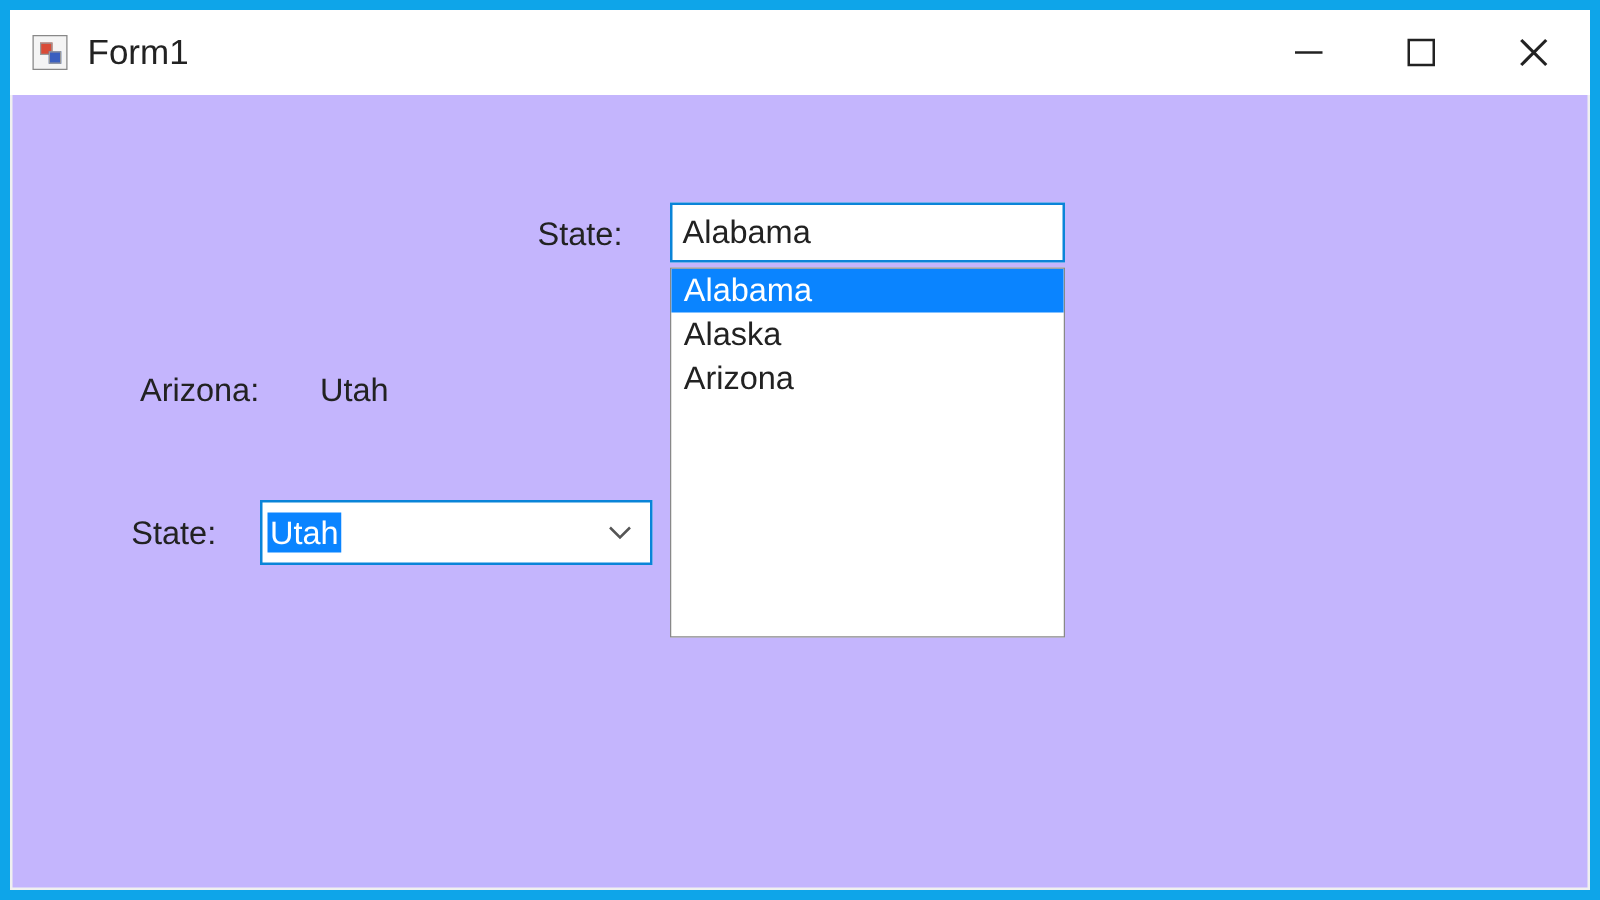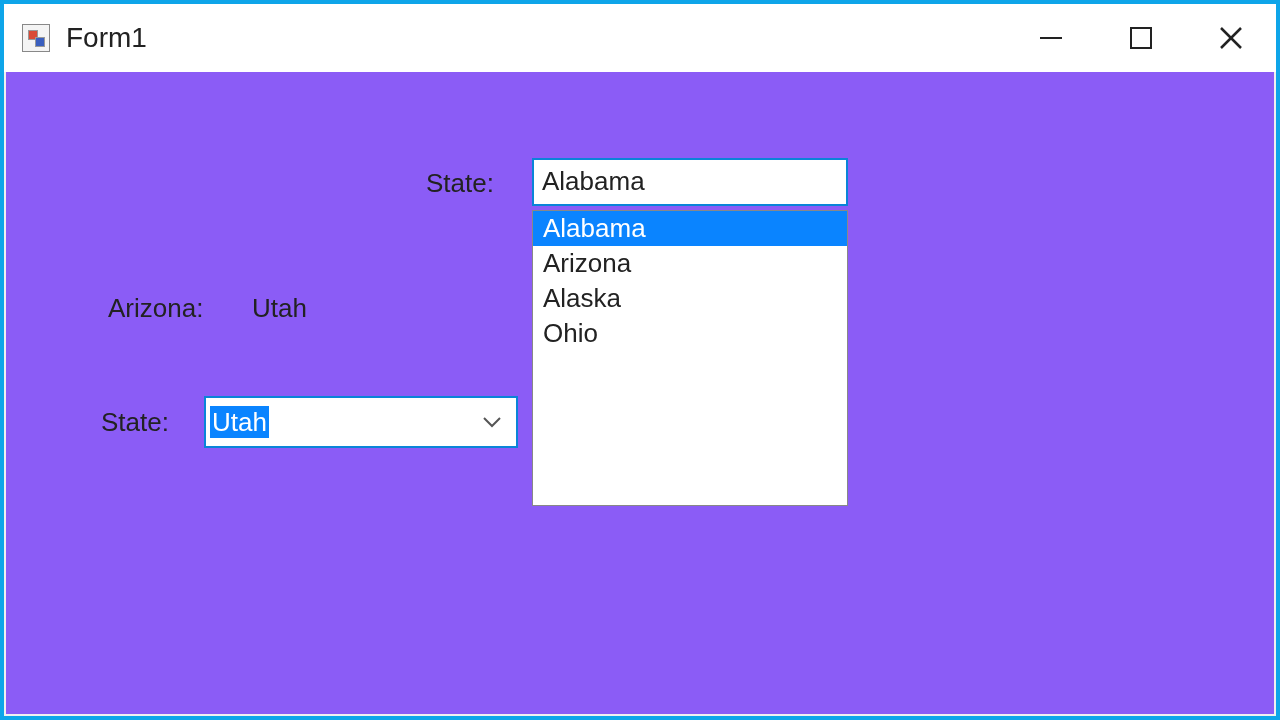--- a/index.html
+++ b/index.html
@@ -10,21 +10,21 @@
     body {
       font-family: "Segoe UI", Tahoma, sans-serif;
       background: #fff;
       width: 1280px;
       height: 720px;
       overflow: hidden;
     }
     .window {
       width: 1280px;
       height: 720px;
-      border: 4px solid #0ea5e9;
+      border: 8px solid #0ea5e9;
       background: #f0f0f0;
       position: relative;
     }
     .titlebar {
       height: 68px;
       background: #ffffff;
       display: flex;
       align-items: center;
       padding: 0 10px 0 18px;
       position: relative;
@@ -85,21 +85,21 @@
     }
     .win-btn svg {
       display: block;
     }
     .client-area {
       position: absolute;
       top: 68px;
       left: 2px;
       right: 2px;
       bottom: 2px;
-      background: #8b5cf6;
+      background: #c4b5fd;
       text-decoration: underline;
     }
     .label {
       position: absolute;
       font-size: 26px;
       color: #222;
     }
     .state-label-top {
       top: 96px;
       left: 420px;
@@ -213,23 +213,22 @@
   <div class="client-area">
 
     <div class="label state-label-top">State:</div>
 
     <div class="textbox-top">
       <span>Alabama</span>
     </div>
 
     <div class="listbox" id="listbox">
         <div class="list-item selected">Alabama</div>
+        <div class="list-item">Alaska</div>
         <div class="list-item">Arizona</div>
-        <div class="list-item">Alaska</div>
-        <div class="list-item">Ohio</div>
       </div>
 
     <div class="label selected-label">Arizona:</div>
     <div class="label selected-value">Utah</div>
 
     <div class="label state-label-bottom">State:</div>
 
     <div class="combobox">
       <span class="combo-text-sel">Utah</span>
       <div class="combo-arrow">

